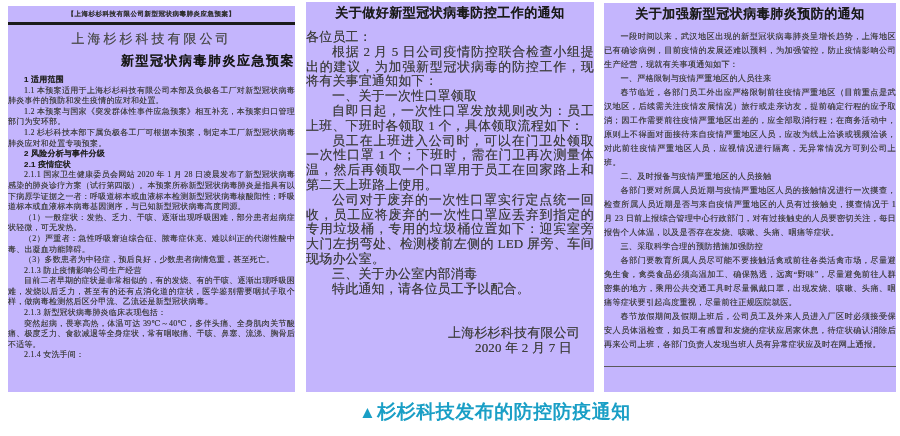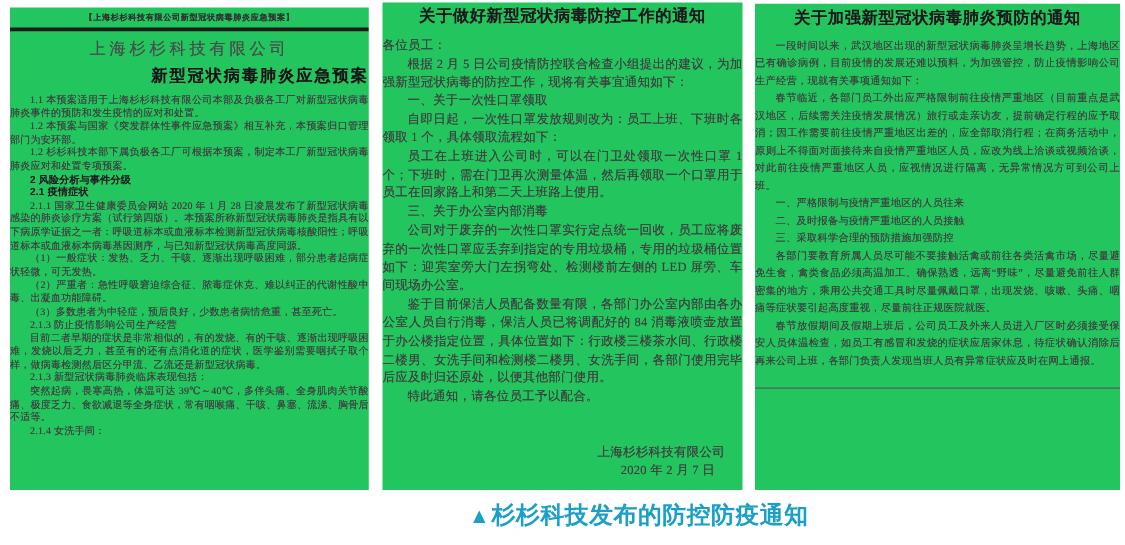--- a/index.html
+++ b/index.html
@@ -4,21 +4,21 @@
 <style>
   html,body{margin:0;padding:0;}
   body{
     width:900px;height:436px;background:#ffffff;overflow:hidden;
     font-family:"Liberation Serif","DejaVu Serif",serif;
   }
   .figure{position:relative;width:900px;height:436px;background:#ffffff;}
 
   
   .doc{
-    position:absolute;top:0;overflow:hidden;background:#22c55e;
+    position:absolute;top:0;overflow:hidden;background:#c4b5fd;
     color:#3e3e3e;
     text-shadow:0 0 0.45px rgba(70,70,70,.75);
   }
   .doc1{left:8px;top:6px;width:287px;height:386px;}
   .doc2{left:306px;top:2px;width:288px;height:390px;}
   .doc3{left:604px;top:3px;width:292px;height:389px;}
 
   .doc-header-note{
     font-family:"Liberation Sans","DejaVu Sans",sans-serif;
     font-weight:bold;font-size:6.5px;text-align:center;color:#2e2e2e;
@@ -35,54 +35,55 @@
     letter-spacing:1.5px;margin:4px 0 0 0;
   }
   .doc-title-bold{
     font-family:"Liberation Sans","DejaVu Sans",sans-serif;
     font-size:13px;font-weight:bold;color:#1a1a1a;text-align:center;
     letter-spacing:.5px;margin:2px 0 0 0;
   }
 
   .doc-body{margin-top:5px;}
   .doc1 .doc-body{font-size:8px;line-height:10.6px;}
-  .doc2 .doc-body{font-size:10px;line-height:14.8px;margin-top:8px;}
+  .doc2 .doc-body{font-size:13px;line-height:14.8px;margin-top:8px;}
   .doc3 .doc-body{font-size:8.2px;line-height:14px;margin-top:7px;}
 
   .para{margin:0;text-align:justify;letter-spacing:.2px;}
   .para.indent{text-indent:2em;}
   .para.h{
     font-family:"Liberation Sans","DejaVu Sans",sans-serif;
     font-weight:bold;color:#1f1f1f;
   }
   .para.right{text-align:right;padding-right:14px;text-indent:0;}
   .para.date{padding-right:22px;}
   .para.spacer{min-height:14.8px;}
   .para.u{text-decoration:underline;text-decoration-color:#3f9c7a;}
   .para.rule-below{border-bottom:1px solid #5a5a5a;padding-bottom:14px;}
 
   
   .caption{
-    position:absolute;left:375px;top:399px;
+    position:absolute;left:359px;top:399px;
     font-family:"Liberation Sans","DejaVu Sans",sans-serif;
     font-weight:bold;font-size:19px;letter-spacing:.5px;white-space:nowrap;
   }
   .caption .tri{font-size:17px;margin-right:1px;}
 </style>
 </head>
 <body>
 
 <div class="figure">
 
   <section class="doc doc1">
     <div class="doc-header-note">【上海杉杉科技有限公司新型冠状病毒肺炎应急预案】</div>
     <div class="doc-rule"></div>
     <h1 class="doc-title-serif">上海杉杉科技有限公司</h1>
     <h2 class="doc-subtitle">新型冠状病毒肺炎应急预案</h2>
     <div class="doc-body">
+        <p class="para h indent">1 适用范围</p>
         <p class="para indent">1.1 本预案适用于上海杉杉科技有限公司本部及负极各工厂对新型冠状病毒肺炎事件的预防和发生疫情的应对和处置。</p>
         <p class="para indent">1.2 本预案与国家《突发群体性事件应急预案》相互补充，本预案归口管理部门为安环部。</p>
         <p class="para indent">1.2 杉杉科技本部下属负极各工厂可根据本预案，制定本工厂新型冠状病毒肺炎应对和处置专项预案。</p>
         <p class="para h indent">2 风险分析与事件分级</p>
         <p class="para h indent">2.1 疫情症状</p>
         <p class="para indent">2.1.1 国家卫生健康委员会网站 2020 年 1 月 28 日凌晨发布了新型冠状病毒感染的肺炎诊疗方案（试行第四版）。本预案所称新型冠状病毒肺炎是指具有以下病原学证据之一者：呼吸道标本或血液标本检测新型冠状病毒核酸阳性；呼吸道标本或血液标本病毒基因测序，与已知新型冠状病毒高度同源。</p>
         <p class="para indent">（1）一般症状：发热、乏力、干咳、逐渐出现呼吸困难，部分患者起病症状轻微，可无发热。</p>
         <p class="para indent">（2）严重者：急性呼吸窘迫综合征、脓毒症休克、难以纠正的代谢性酸中毒、出凝血功能障碍。</p>
         <p class="para indent">（3）多数患者为中轻症，预后良好，少数患者病情危重，甚至死亡。</p>
         <p class="para indent">2.1.3 防止疫情影响公司生产经营</p>
@@ -94,38 +95,38 @@
   </section>
 
   <section class="doc doc2">
     <h2 class="doc-title-bold">关于做好新型冠状病毒防控工作的通知</h2>
     <div class="doc-body">
         <p class="para">各位员工：</p>
         <p class="para indent">根据 2 月 5 日公司疫情防控联合检查小组提出的建议，为加强新型冠状病毒的防控工作，现将有关事宜通知如下：</p>
         <p class="para indent">一、关于一次性口罩领取</p>
         <p class="para indent">自即日起，一次性口罩发放规则改为：员工上班、下班时各领取 1 个，具体领取流程如下：</p>
         <p class="para indent">员工在上班进入公司时，可以在门卫处领取一次性口罩 1 个；下班时，需在门卫再次测量体温，然后再领取一个口罩用于员工在回家路上和第二天上班路上使用。</p>
+        <p class="para indent">公司对于废弃的一次性口罩实行定点统一回收，员工应将废弃的一次性口罩应丢弃到指定的专用垃圾桶，专用的垃圾桶位置如下：迎宾室旁大门左拐弯处、检测楼前左侧的 LED 屏旁、车间现场办公室。</p>
         <p class="para indent">三、关于办公室内部消毒</p>
-        <p class="para indent">公司对于废弃的一次性口罩实行定点统一回收，员工应将废弃的一次性口罩应丢弃到指定的专用垃圾桶，专用的垃圾桶位置如下：迎宾室旁大门左拐弯处、检测楼前左侧的 LED 屏旁、车间现场办公室。</p>
-        <p class="para indent">鉴于目前保洁人员配备数量有限，各部门办公室内部由各办公室人员自行消毒，保洁人员已将调配好的 84 消毒液喷壶放置于办公楼指定位置，具体位置如下：行政楼三楼茶水间、行政楼二楼男、女洗手间和检测楼二楼男、女洗手间，各部门使用完毕后应及时归还原处，以便其他部门使用。</p>
         <p class="para indent">特此通知，请各位员工予以配合。</p>
         <p class="para spacer"></p>
         <p class="para spacer"></p>
         <p class="para right">上海杉杉科技有限公司</p>
         <p class="para right date">2020 年 2 月 7 日</p>
       </div>
   </section>
 
   <section class="doc doc3">
     <h2 class="doc-title-bold">关于加强新型冠状病毒肺炎预防的通知</h2>
     <div class="doc-body">
         <p class="para indent">一段时间以来，武汉地区出现的新型冠状病毒肺炎呈增长趋势，上海地区已有确诊病例，目前疫情的发展还难以预料，为加强管控，防止疫情影响公司生产经营，现就有关事项通知如下：</p>
+        <p class="para indent">一、严格限制与疫情严重地区的人员往来</p>
         <p class="para indent">春节临近，各部门员工外出应严格限制前往疫情严重地区（目前重点是武汉地区，后续需关注疫情发展情况）旅行或走亲访友，提前确定行程的应予取消；因工作需要前往疫情严重地区出差的，应全部取消行程；在商务活动中，原则上不得面对面接待来自疫情严重地区人员，应改为线上洽谈或视频洽谈，对此前往疫情严重地区人员，应视情况进行隔离，无异常情况方可到公司上班。</p>
-        <p class="para indent">一、严格限制与疫情严重地区的人员往来</p>
         <p class="para indent">二、及时报备与疫情严重地区的人员接触</p>
+        <p class="para indent">各部门要对所属人员近期与疫情严重地区人员的接触情况进行一次摸查，检查所属人员近期是否与来自疫情严重地区的人员有过接触史，摸查情况于 1 月 23 日前上报综合管理中心行政部门，对有过接触史的人员要密切关注，每日报告个人体温，以及是否存在发烧、咳嗽、头痛、咽痛等症状。</p>
         <p class="para indent">三、采取科学合理的预防措施加强防控</p>
         <p class="para indent">各部门要教育所属人员尽可能不要接触活禽或前往各类活禽市场，尽量避免生食，禽类食品必须高温加工、确保熟透，远离“野味”，尽量避免前往人群密集的地方，乘用公共交通工具时尽量佩戴口罩，出现发烧、咳嗽、头痛、咽痛等症状要引起高度重视，尽量前往正规医院就医。</p>
         <p class="para indent rule-below">春节放假期间及假期上班后，公司员工及外来人员进入厂区时必须接受保安人员体温检查，如员工有感冒和发烧的症状应居家休息，待症状确认消除后再来公司上班，各部门负责人发现当班人员有异常症状应及时在网上通报。</p>
       </div>
   </section>
 
   <div class="caption" style="color: rgb(26, 159, 198);">
     <span class="tri">▲</span><span>杉杉科技发布的防控防疫通知</span>
   </div>
 

